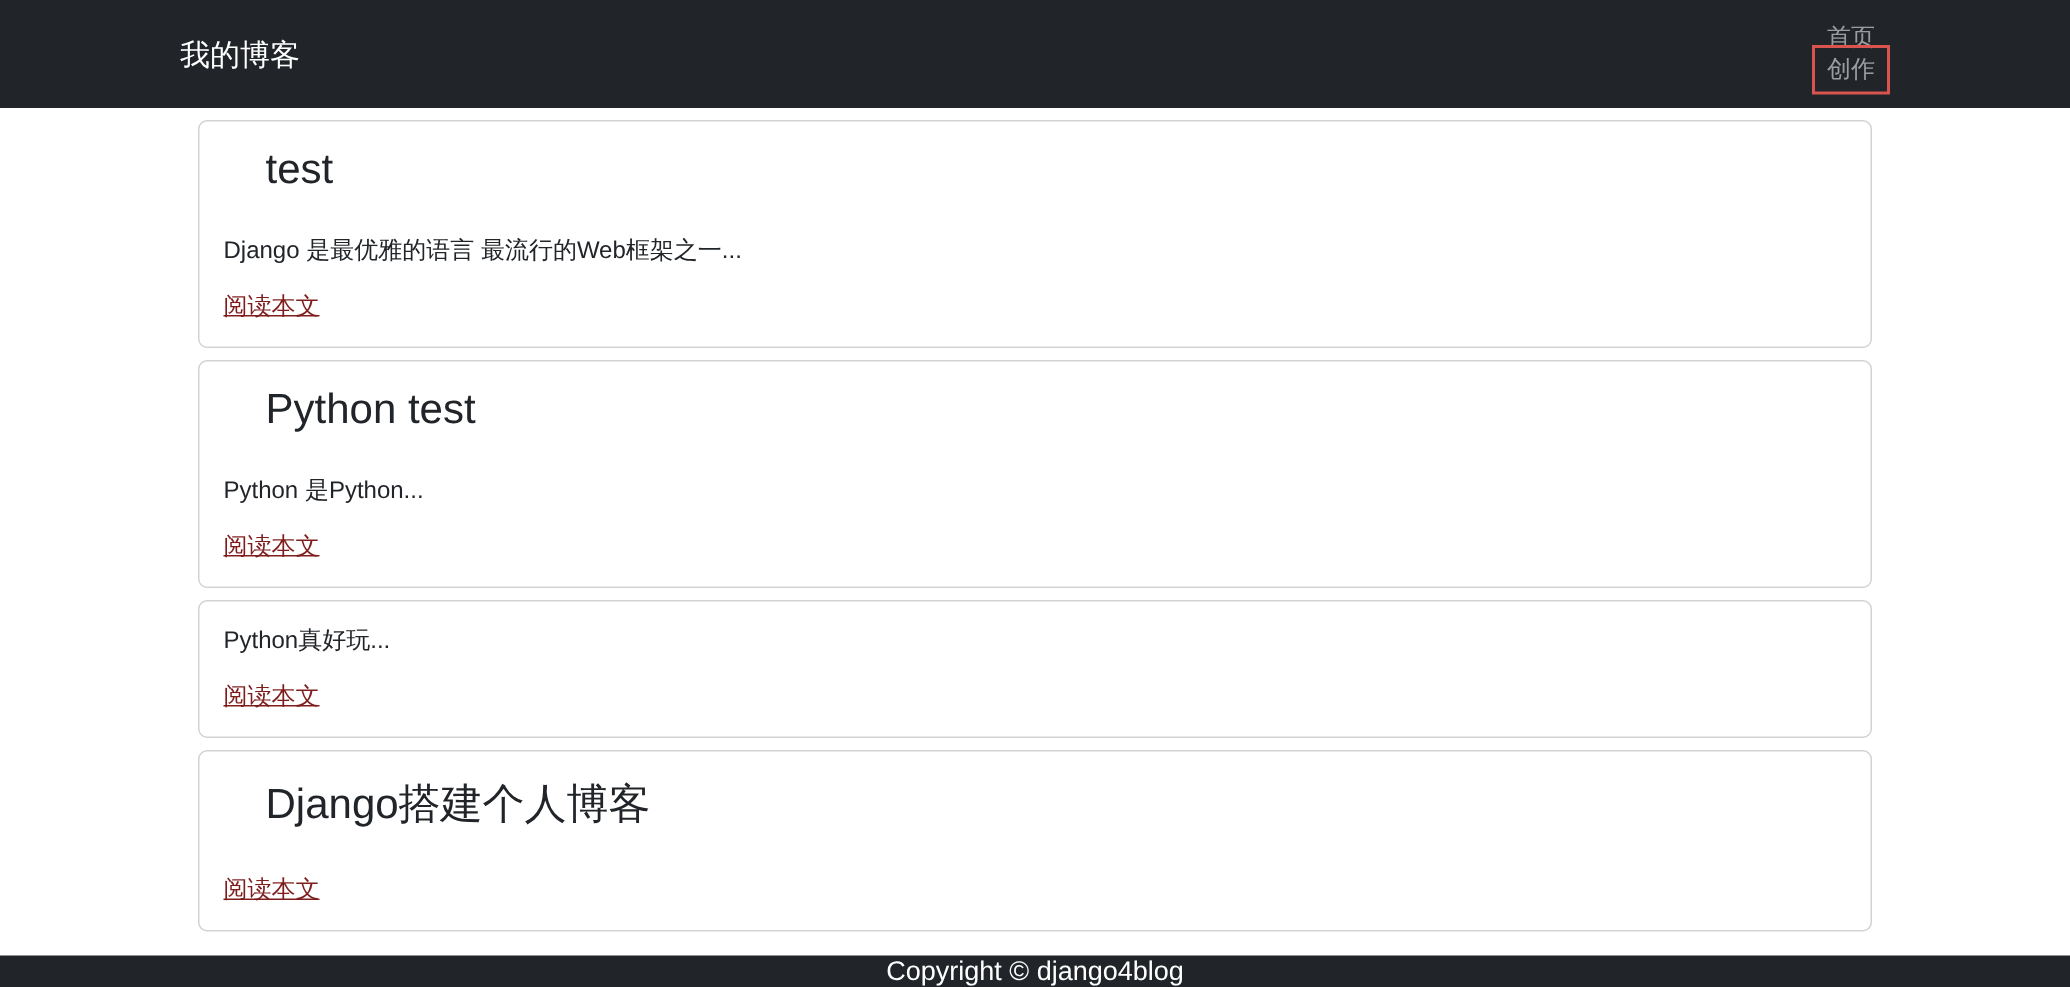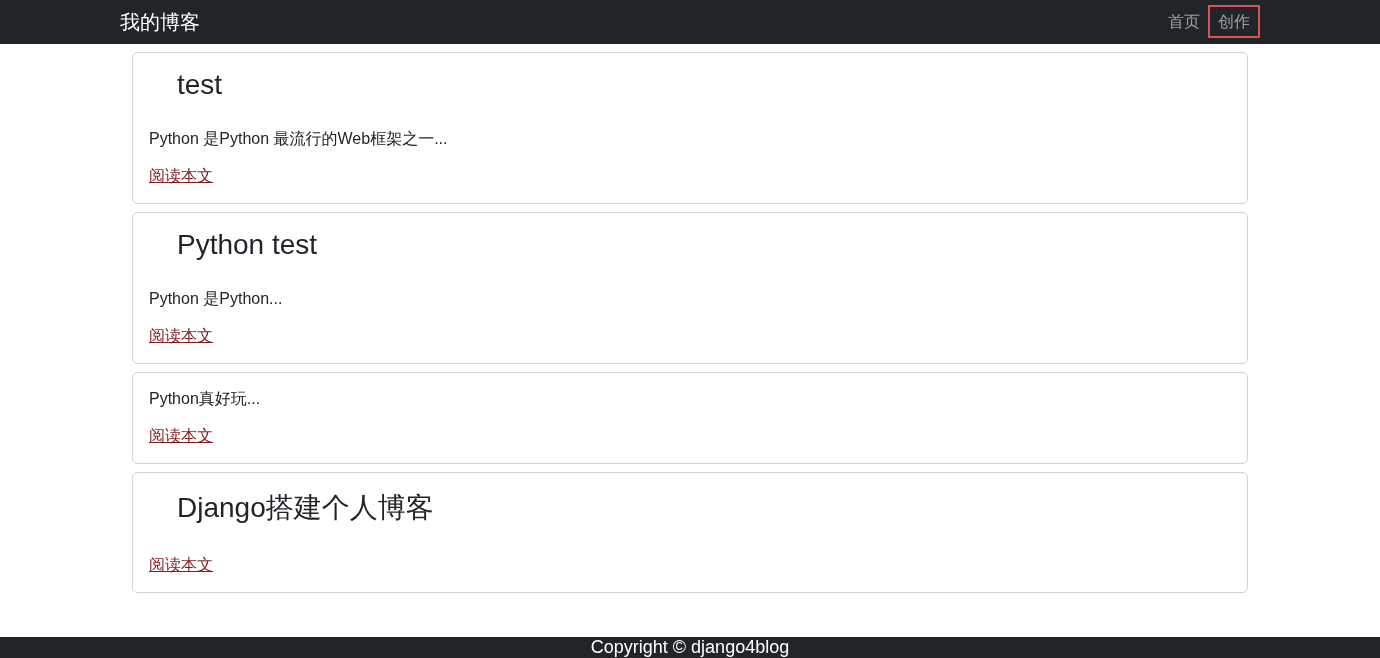--- a/index.html
+++ b/index.html
@@ -19,21 +19,21 @@
     }
     
     .page-wrapper {
       min-height: 100%;
       display: flex;
       flex-direction: column;
     }
     
     .navbar {
       background: #212529;
-      height: 44px;
+      height: 72px;
       display: flex;
       align-items: center;
       justify-content: space-between;
       padding: 0 16px;
     }
     
     .navbar-container {
       width: 100%;
       max-width: 1140px;
       margin: 0 auto;
@@ -45,20 +45,21 @@
     .navbar-brand {
       color: #ffffff;
       font-size: 20px;
       text-decoration: none;
     }
     
     .navbar-nav {
       display: flex;
       align-items: center;
       list-style: none;
+      flex-direction: column;
     }
     
     .nav-link {
       color: rgba(255, 255, 255, 0.55);
       text-decoration: none;
       padding: 8px 8px;
       font-size: 16px;
     }
     
     .nav-link.highlighted {
@@ -125,21 +126,21 @@
         <li>
           <a href="#" class="nav-link highlighted">创作</a>
         </li>
       </ul>
     </div>
   </nav>
 
   <div class="content">
     <div class="card">
       <h2 class="card-title">test</h2>
-      <p class="card-text">Python 是Python 最流行的Web框架之一...</p>
+      <p class="card-text">Django 是最优雅的语言 最流行的Web框架之一...</p>
       <a href="#" class="card-link">阅读本文</a>
     </div>
 
     <div class="card">
       <h2 class="card-title">Python test</h2>
       <p class="card-text">Python 是Python...</p>
       <a href="#" class="card-link">阅读本文</a>
     </div>
 
     <div class="card">

